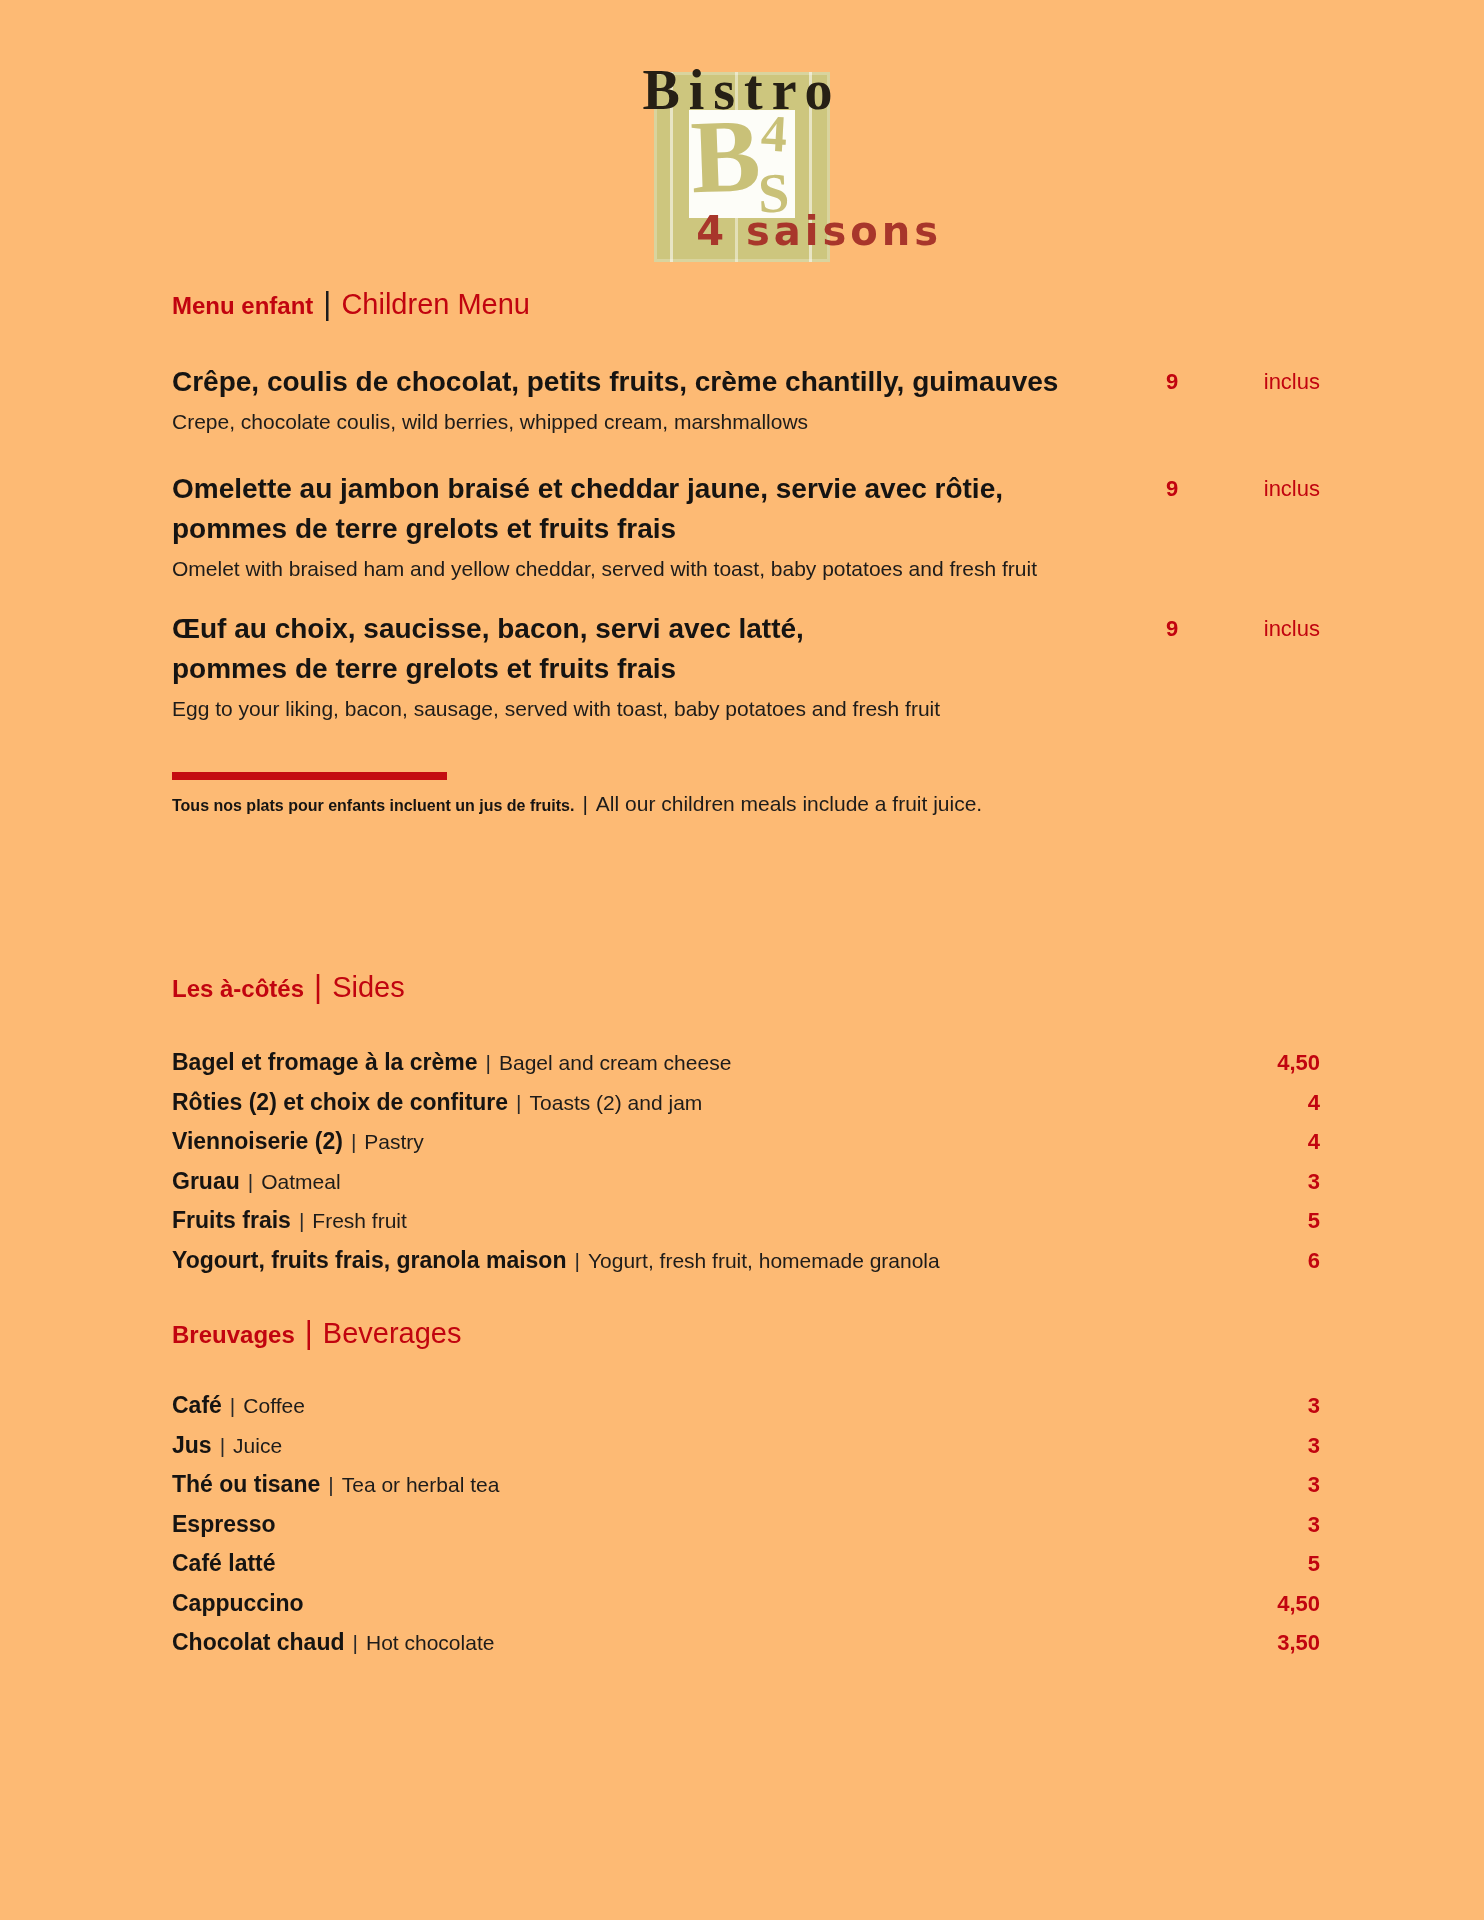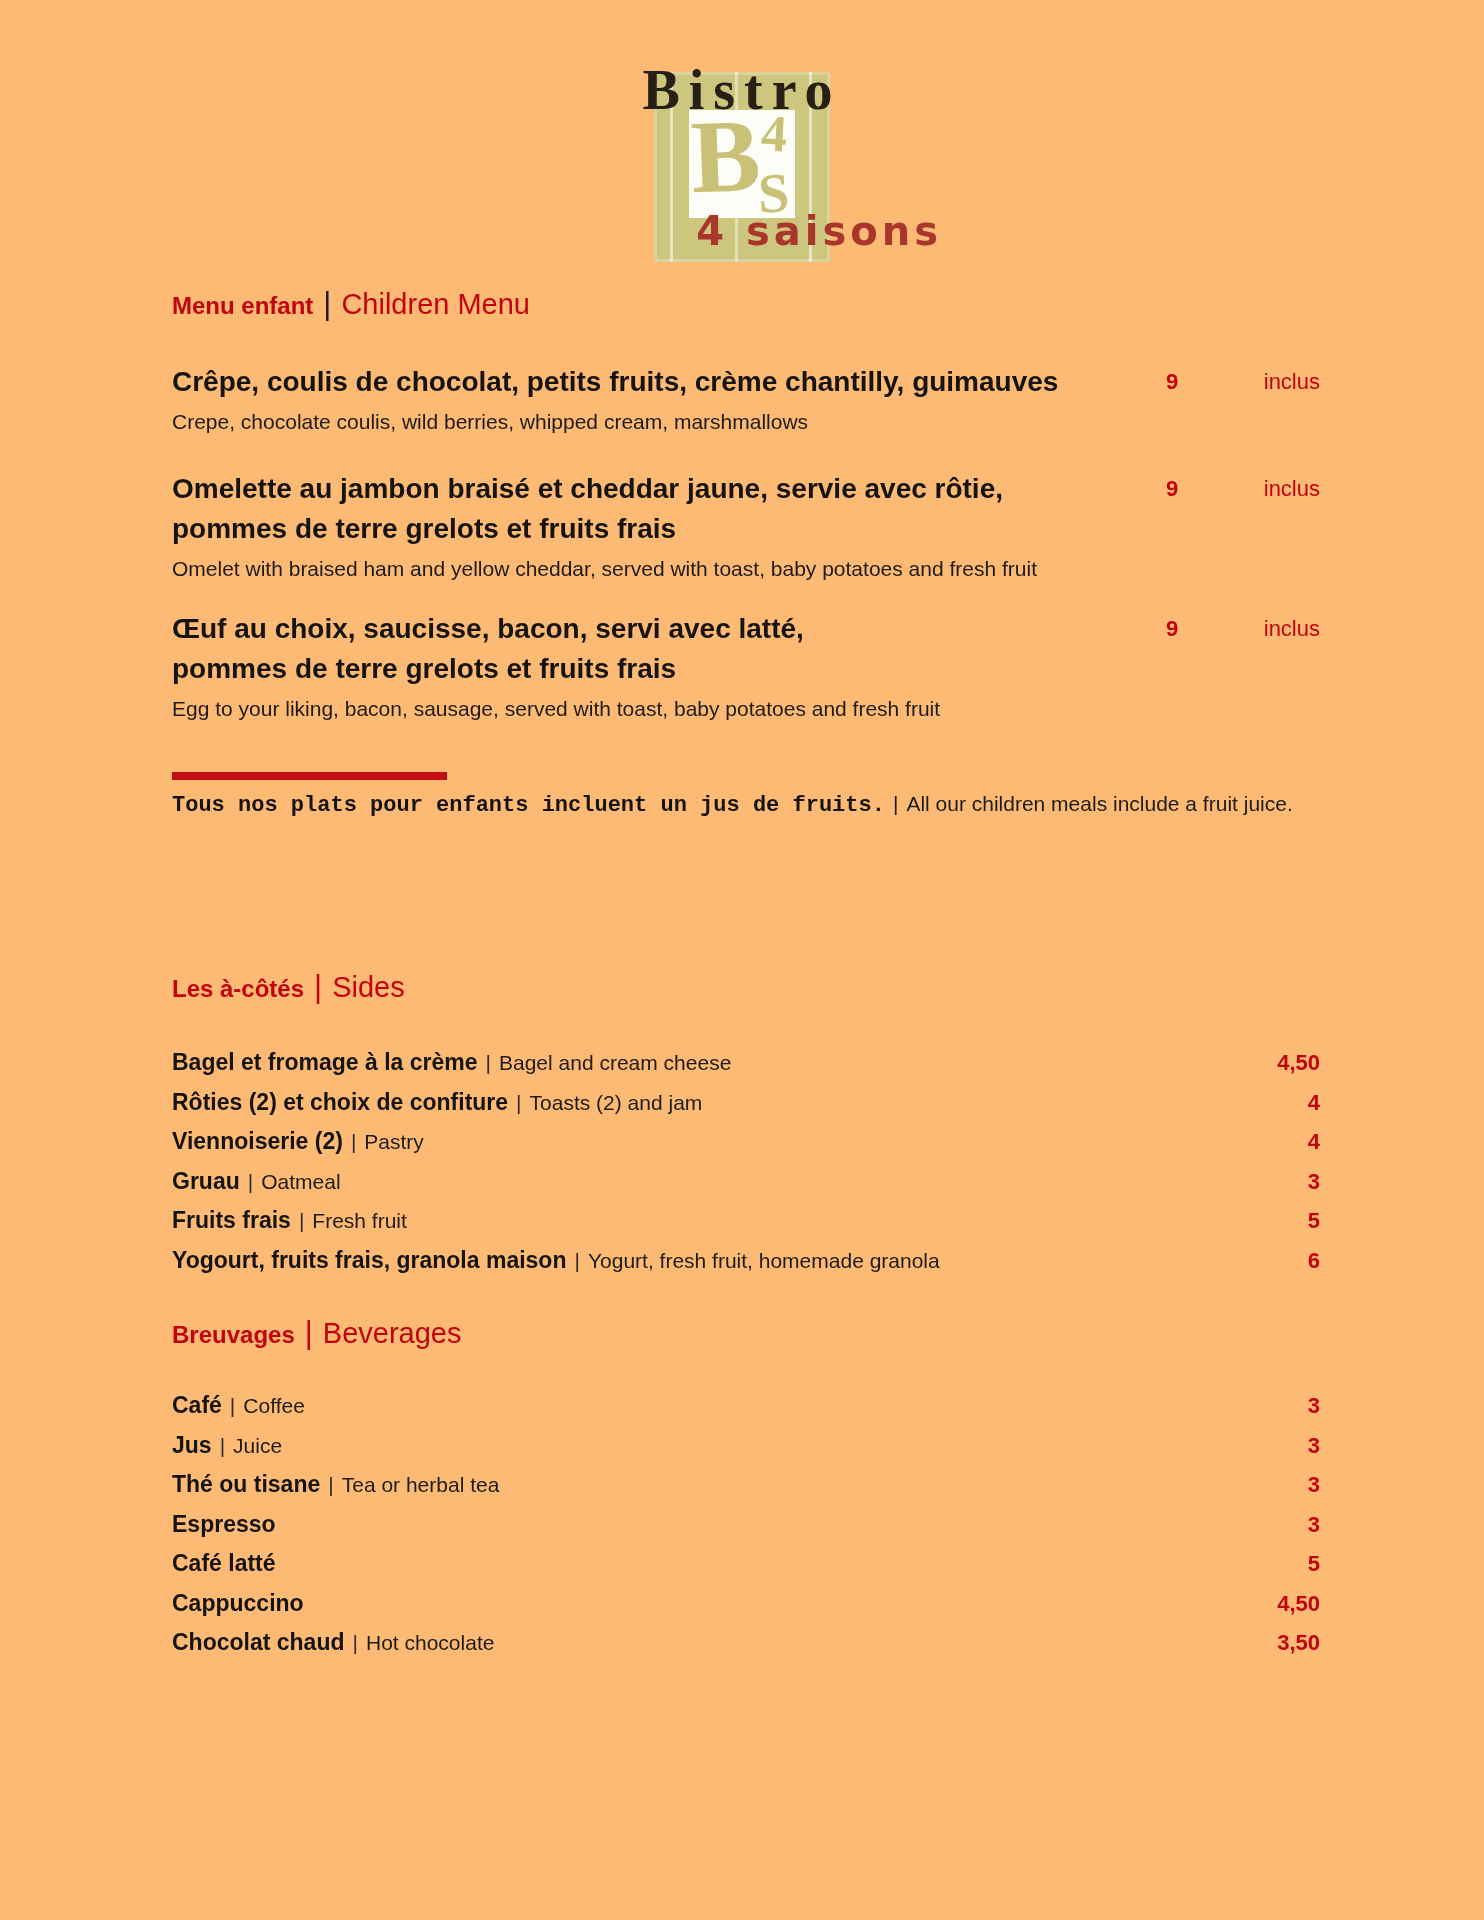--- a/index.html
+++ b/index.html
@@ -50,21 +50,21 @@
   .citem { position:absolute; left:172px; width:1148px; display:flex; align-items:flex-start; }
   .citem-left { width:945px; }
   .citem-fr { font-size:28px; font-weight:bold; line-height:40px; color:#161412; }
   .citem-en { font-size:21px; line-height:40px; color:#1e1c1a; }
   .citem-price { width:110px; text-align:center; font-size:22px; font-weight:bold; color:#c1040f; line-height:40px; }
   .citem-inclus { flex:1; text-align:right; font-size:22px; color:#c1040f; line-height:40px; }
 
   
   .divider { position:absolute; left:172px; top:772px; width:275px; height:8px; background:#c40d10; }
   .footnote { position:absolute; left:172px; top:784px; width:1148px; line-height:40px; white-space:nowrap; }
-  .fn-fr { font-size:22px; font-weight:bold; color:#161412;font-family:Liberation Mono, monospace; }
+  .fn-fr { font-size:16px; font-weight:bold; color:#161412; }
   .fn-sep { font-size:21px; color:#1c1c1c; margin:0 8px; }
   .fn-en { font-size:21px; color:#1e1c1a; }
 
   
   .mlist { position:absolute; left:172px; width:1148px; }
   .mrow { display:flex; align-items:flex-start; line-height:37.5px; }
   .mrow-left { flex:1; white-space:nowrap; }
   .m-fr { font-size:23px; font-weight:bold; color:#161412; }
   .m-sep { font-size:21px; color:#2a2a2a; margin:0 8px; }
   .m-en { font-size:21px; color:#1e1c1a; }

